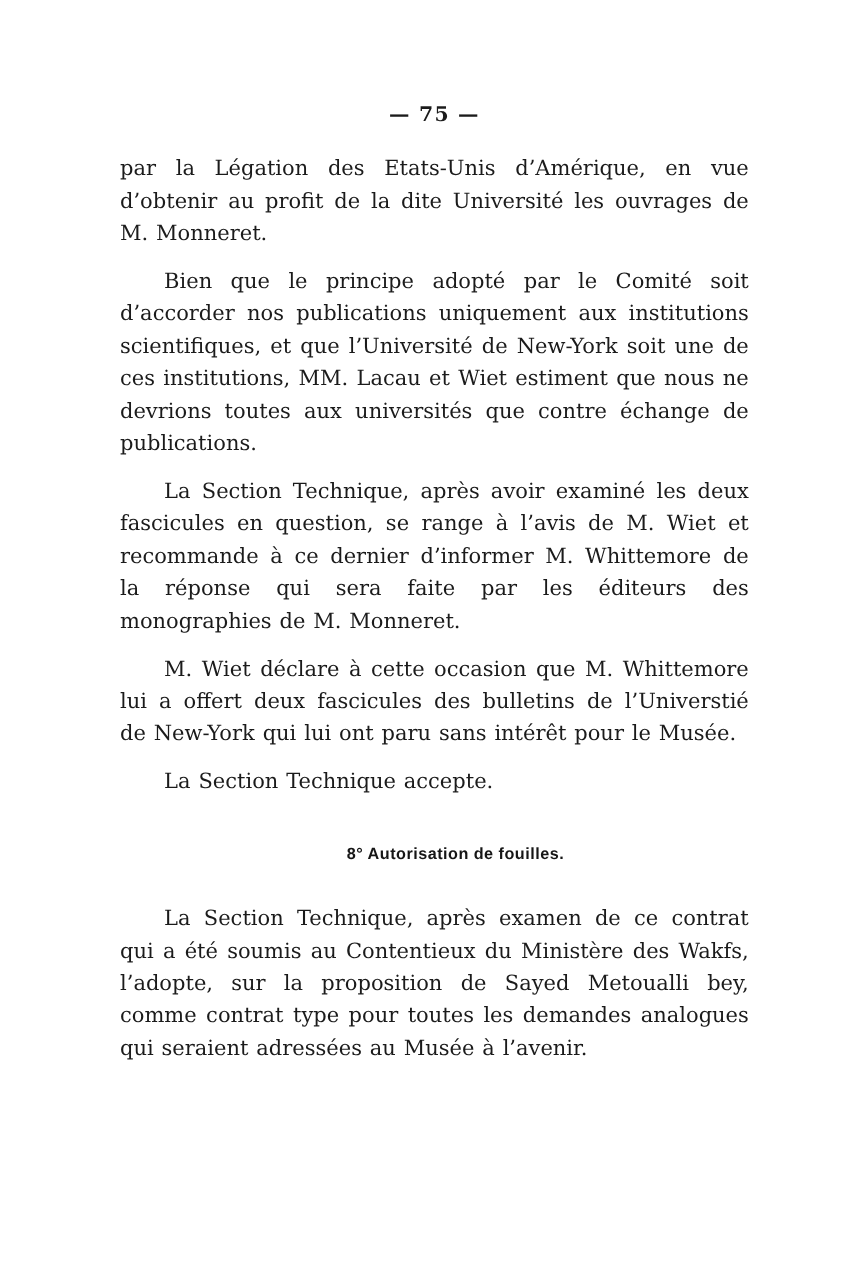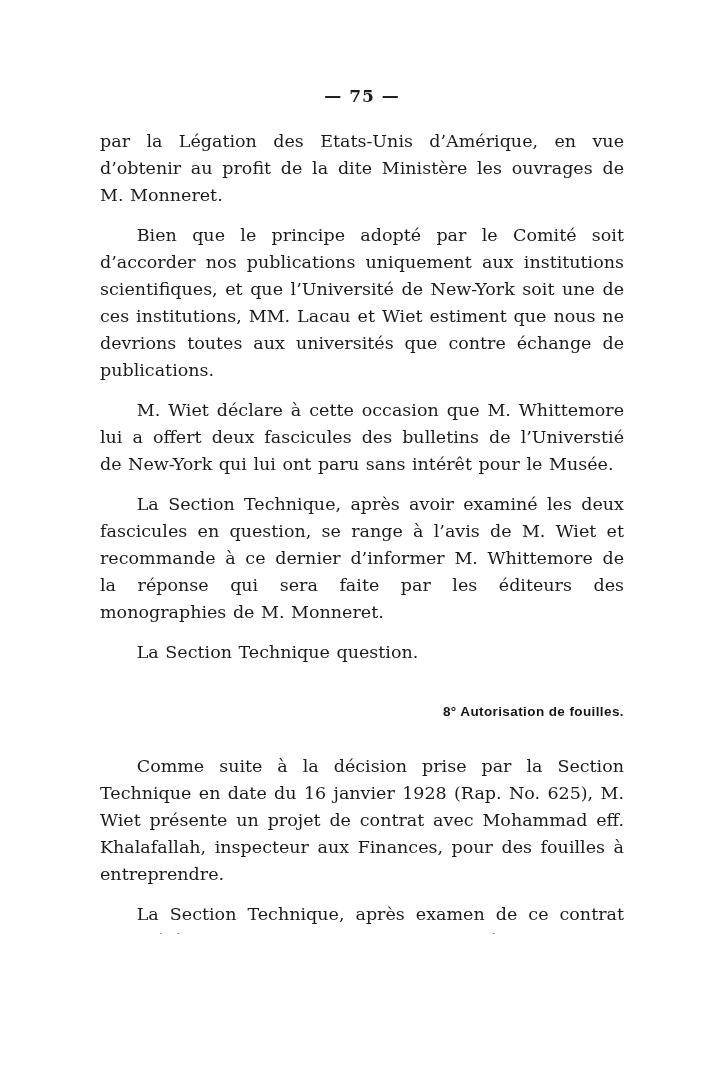--- a/index.html
+++ b/index.html
@@ -37,41 +37,40 @@
   p.para.no-indent {
     text-indent: 0;
   }
   .section-heading {
     font-family: "Liberation Sans", "DejaVu Sans", sans-serif;
     font-size: 13.5px;
     font-weight: bold;
     letter-spacing: 0.4px;
     margin: 38px 0 34px 0;
     padding-left: 2.6em;
-    text-align: right;
+    text-align: center;
     color: #161616;
   }
 </style>
 </head>
 <body>
 
 <div class="page">
 
   <div class="page-number">— 75 —</div>
 
-  <p class="para no-indent">par la Légation des Etats-Unis d’Amérique, en vue d’obtenir au profit de la dite Ministère les ouvrages de M. Monneret.</p>
+  <p class="para no-indent">par la Légation des Etats-Unis d’Amérique, en vue d’obtenir au profit de la dite Université les ouvrages de M. Monneret.</p>
 
   <p class="para">Bien que le principe adopté par le Comité soit d’accorder nos publications uniquement aux institutions scientifiques, et que l’Université de New-York soit une de ces institutions, MM. Lacau et Wiet estiment que nous ne devrions toutes aux universités que contre échange de publications.</p>
 
+  <p class="para">La Section Technique, après avoir examiné les deux fascicules en question, se range à l’avis de M. Wiet et recommande à ce dernier d’informer M. Whittemore de la réponse qui sera faite par les éditeurs des monographies de M. Monneret.</p>
+
   <p class="para">M. Wiet déclare à cette occasion que M. Whittemore lui a offert deux fascicules des bulletins de l’Universtié de New-York qui lui ont paru sans intérêt pour le Musée.</p>
 
-  <p class="para">La Section Technique, après avoir examiné les deux fascicules en question, se range à l’avis de M. Wiet et recommande à ce dernier d’informer M. Whittemore de la réponse qui sera faite par les éditeurs des monographies de M. Monneret.</p>
 
-
-  <p class="para">La Section Technique question.</p>
+  <p class="para">La Section Technique accepte.</p>
 
   <div class="section-heading">8°  Autorisation de fouilles.</div>
 
-  <p class="para">Comme suite à la décision prise par la Section Technique en date du 16 janvier 1928 (Rap. No. 625), M. Wiet présente un projet de contrat avec Mohammad eff. Khalafallah, inspecteur aux Finances, pour des fouilles à entreprendre.</p>
 
   <p class="para">La Section Technique, après examen de ce contrat qui a été soumis au Contentieux du Ministère des Wakfs, l’adopte, sur la proposition de Sayed Metoualli bey, comme contrat type pour toutes les demandes analogues qui seraient adressées au Musée à l’avenir.</p>
 
 </div>
 
 </body></html>

